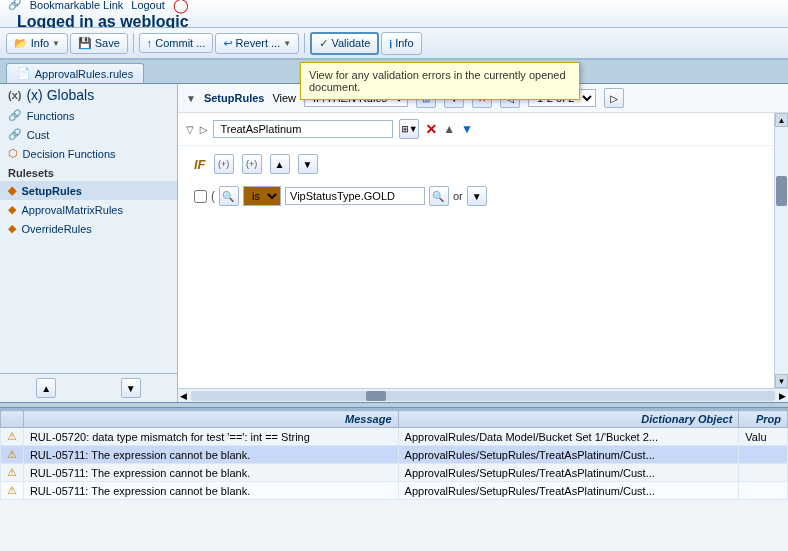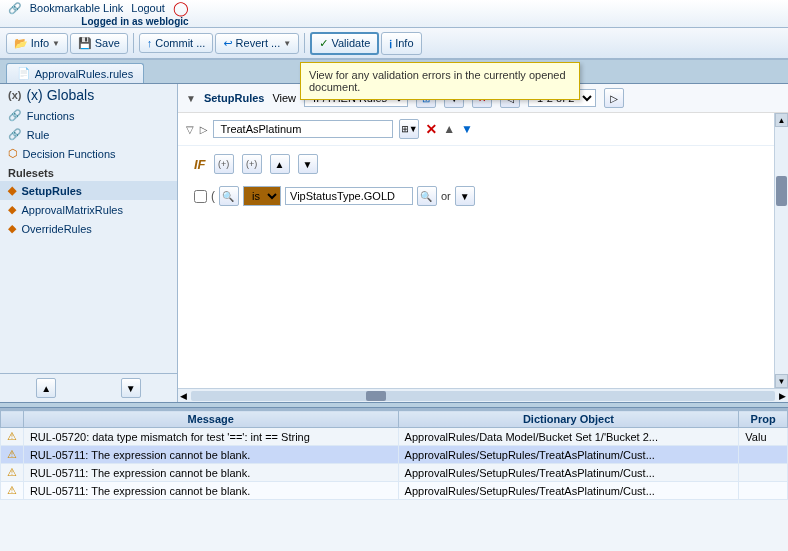--- a/index.html
+++ b/index.html
@@ -5,21 +5,21 @@
     * { margin: 0; padding: 0; box-sizing: border-box; }
     body { font-family: Arial, sans-serif; font-size: 11px; background: #d4e0ed; width: 788px; height: 551px; overflow: hidden; }
 
     
     .header { background: linear-gradient(to bottom, #ffffff, #e8f0f8); border-bottom: 1px solid #a0b8d0; display: flex; align-items: center; justify-content: space-between; padding: 4px 8px; height: 28px; }
     .header-logo { display: flex; align-items: center; gap: 4px; }
     .oracle-text { color: #cc0000; font-weight: bold; font-size: 13px; font-style: italic; }
     .soa-text { color: #003366; font-size: 13px; font-weight: bold; }
     .header-right { display: flex; align-items: center; gap: 8px; font-size: 11px; color: #003366; }
     .header-right a { color: #003366; text-decoration: none; }
-    .logged-in { font-size: 10px; color: #555; text-align: right; }
+    .logged-in { font-size: 16px; color: #555; text-align: right; }
     .logged-in span { color: #003366; font-weight: bold; }
 
     
     .toolbar { background: linear-gradient(to bottom, #f5f8fc, #dce8f5); border-bottom: 2px solid #a0b8d0; display: flex; align-items: center; padding: 3px 6px; gap: 2px; height: 32px; position: relative; }
     .toolbar-btn { display: flex; align-items: center; gap: 3px; padding: 3px 7px; background: linear-gradient(to bottom, #ffffff, #e0ecf8); border: 1px solid #a0b8d0; border-radius: 3px; cursor: pointer; font-size: 11px; color: #003366; }
     .toolbar-btn.validate { border: 2px solid #5090c0; }
     .toolbar-separator { width: 1px; height: 20px; background: #a0b8d0; margin: 0 3px; }
     .dropdown-arrow { font-size: 8px; color: #555; }
 
     
@@ -60,39 +60,39 @@
     
     .if-section { padding: 8px 16px; display: flex; align-items: center; gap: 8px; }
     .if-label { font-style: italic; font-weight: bold; font-size: 13px; color: #a16207; }
 
     
     .condition-row { display: flex; align-items: center; gap: 4px; padding: 4px 16px; }
     .cond-checkbox { width: 13px; height: 13px; }
     .cond-paren { font-size: 12px; color: #555; }
     .cond-field { border: 1px solid #a0b8d0; padding: 2px 4px; font-size: 11px; background: white; width: 160px; }
     .cond-select { border: 1px solid #a0b8d0; padding: 2px 4px; font-size: 11px; background: #a16207; }
-    .cond-value { border: 1px solid #a0b8d0; padding: 2px 4px; font-size: 11px; background: white; width: 128px; }
+    .cond-value { border: 1px solid #a0b8d0; padding: 2px 4px; font-size: 11px; background: white; width: 140px; }
 
     
     .h-scroll { height: 14px; background: #e8f0f8; border-top: 1px solid #c0d0e0; display: flex; align-items: center; }
     .h-scroll-bar { height: 10px; width: 100%; background: #c8d8e8; margin: 0 2px; border-radius: 2px; position: relative; }
     .h-scroll-thumb { position: absolute; left: 30%; width: 20px; height: 10px; background: #8090a8; border-radius: 2px; }
 
     
     .v-scroll { width: 14px; background: #e8f0f8; border-left: 1px solid #c0d0e0; display: flex; flex-direction: column; }
     .v-scroll-up, .v-scroll-down { height: 14px; background: #d0dce8; border: 1px solid #b0c0d0; cursor: pointer; display: flex; align-items: center; justify-content: center; font-size: 8px; }
     .v-scroll-track { flex: 1; background: #e8f0f8; position: relative; }
     .v-scroll-thumb { position: absolute; top: 20%; left: 1px; right: 1px; height: 30px; background: #8090a8; border-radius: 2px; }
 
     
     .log-section { background: #f0f5fa; border-top: 2px solid #a0b8d0; height: 161px; display: flex; flex-direction: column; }
     .log-header { background: linear-gradient(to bottom, #dce8f5, #c8d8ec); padding: 4px 8px; font-weight: bold; font-size: 11px; color: #003366; border-bottom: 1px solid #a0b8d0; }
     .log-table { flex: 1; overflow: auto; }
     .log-table table { width: 100%; border-collapse: collapse; font-size: 11px; }
-    .log-table th { background: linear-gradient(to bottom, #dce8f5, #c8d8ec); border: 1px solid #a0b8d0; padding: 2px 6px; text-align: center; font-weight: bold; color: #003366; position: sticky; top: 0; }
+    .log-table th { background: linear-gradient(to bottom, #dce8f5, #c8d8ec); border: 1px solid #a0b8d0; padding: 2px 6px; text-align: right; font-weight: bold; color: #003366; position: sticky; top: 0; font-style: italic; }
     .log-table td { border: 1px solid #dce8f5; padding: 2px 6px; vertical-align: middle; }
     .log-table tr:nth-child(even) { background: #f8fbff; }
     .log-table tr.highlighted { background: #c8d8f8; }
     .truncated { overflow: hidden; text-overflow: ellipsis; white-space: nowrap; max-width: 300px; }
 
     .collapse-arrow { color: #555; font-size: 10px; cursor: pointer; }
     .rule-expand { color: #555; font-size: 10px; }
 
     .resize-handle { height: 6px; background: #b8cfe0; border-top: 1px solid #7090b0; border-bottom: 1px solid #7090b0; cursor: ns-resize; }
   </style>
@@ -162,21 +162,21 @@
     <div class="sidebar-item">
       <span style="color:#555; font-weight:bold;">(x)</span>
       <span style="font-size:14px;">(x) Globals</span>
     </div>
     <div class="sidebar-item">
       <span style="color:#0066cc;">🔗</span>
       <span>Functions</span>
     </div>
     <div class="sidebar-item">
       <span style="color:#0066cc;">🔗</span>
-      <span>Rule</span>
+      <span>Cust</span>
     </div>
     <div class="sidebar-item">
       <span style="color:#cc6600;">⬡</span>
       <span>Decision Functions</span>
     </div>
     <div class="sidebar-section">Rulesets</div>
     <div class="sidebar-item selected">
       <span style="color:#cc6600;">◆</span>
       <span>SetupRules</span>
     </div>

